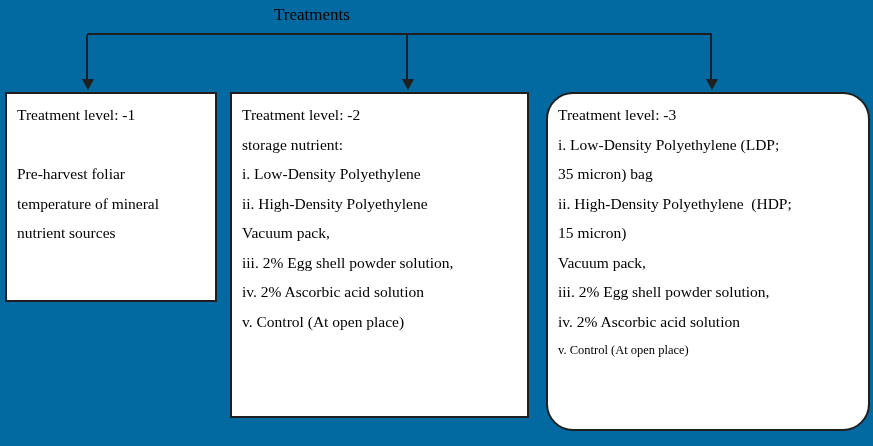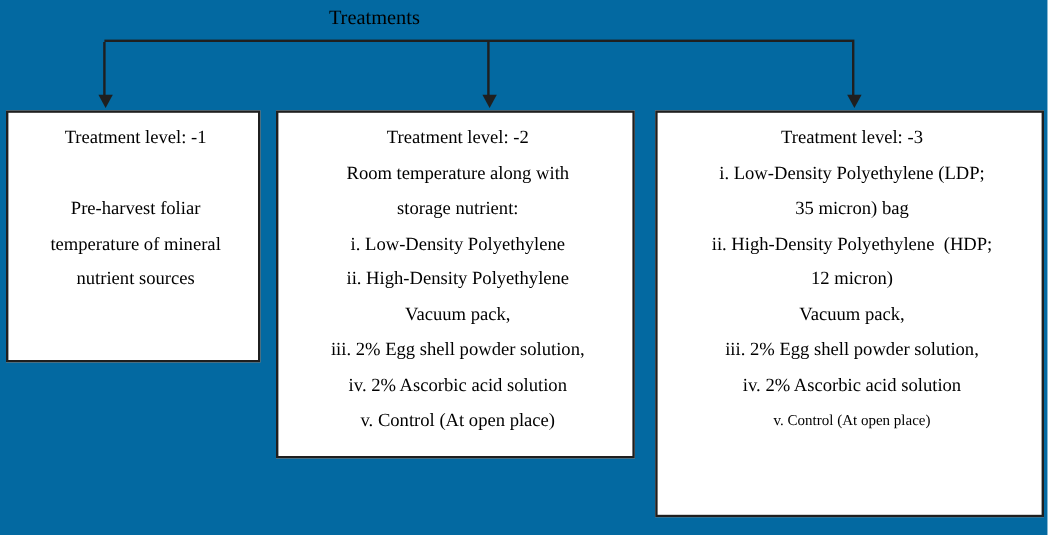--- a/index.html
+++ b/index.html
@@ -57,26 +57,25 @@
   .box {
     position: absolute;
     box-sizing: border-box;
     border: 2px solid #1f1f1f;
     background: #ffffff;
     font-size: 15.5px;
     line-height: 29.5px;
     padding: 6px 6px 0 10px;
   }
   .box-1 { left: 5px;   top: 92px; width: 212px; height: 210px; }
-  .box-2 { left: 230px; top: 92px; width: 299px; height: 290px; font-family: Liberation Serif, serif; }
-  .box-3 { left: 546px; top: 92px; width: 324px; height: 339px; }
+  .box-2 { left: 230px; top: 92px; width: 299px; height: 326px; font-family: Liberation Serif, serif; }
+  .box-3 { left: 546px; top: 92px; width: 324px; height: 339px; border-radius: 27px; }
   .box-line {
     white-space: pre;
     overflow: hidden;
-    text-align: center;
   }
   .box-line.small {
     font-size: 12.5px;
   }
 </style>
 </head>
 <body>
 
 <div id="canvas">
   <div class="title">Treatments</div>
@@ -88,33 +87,32 @@
 
   <div class="box box-1">
       <div class="box-line">Treatment level: -1</div>
       <div class="box-line">&nbsp;</div>
       <div class="box-line">Pre-harvest foliar</div>
       <div class="box-line">temperature of mineral</div>
       <div class="box-line">nutrient sources</div>
     </div>
   <div class="box box-2">
       <div class="box-line">Treatment level: -2</div>
-      <div class="box-line">Room temperature along with</div>
       <div class="box-line">storage nutrient:</div>
       <div class="box-line">i. Low-Density Polyethylene</div>
       <div class="box-line">ii. High-Density Polyethylene</div>
       <div class="box-line">Vacuum pack,</div>
       <div class="box-line">iii. 2% Egg shell powder solution,</div>
       <div class="box-line">iv. 2% Ascorbic acid solution</div>
       <div class="box-line">v. Control (At open place)</div>
     </div>
   <div class="box box-3">
       <div class="box-line">Treatment level: -3</div>
       <div class="box-line">i. Low-Density Polyethylene (LDP;</div>
       <div class="box-line">35 micron) bag</div>
       <div class="box-line">ii. High-Density Polyethylene  (HDP;</div>
-      <div class="box-line">12 micron)</div>
+      <div class="box-line">15 micron)</div>
       <div class="box-line">Vacuum pack,</div>
       <div class="box-line">iii. 2% Egg shell powder solution,</div>
       <div class="box-line">iv. 2% Ascorbic acid solution</div>
       <div class="box-line small">v. Control (At open place)</div>
     </div>
 </div>
 
 </body></html>

